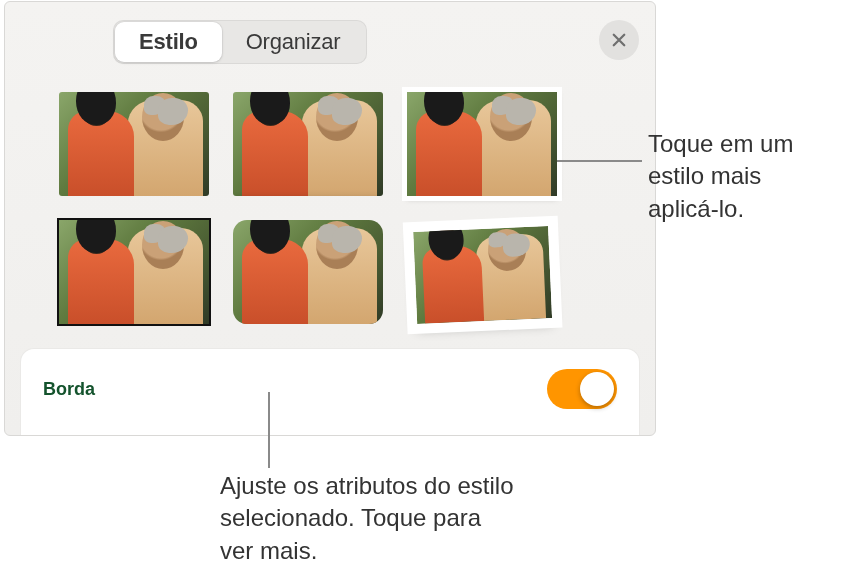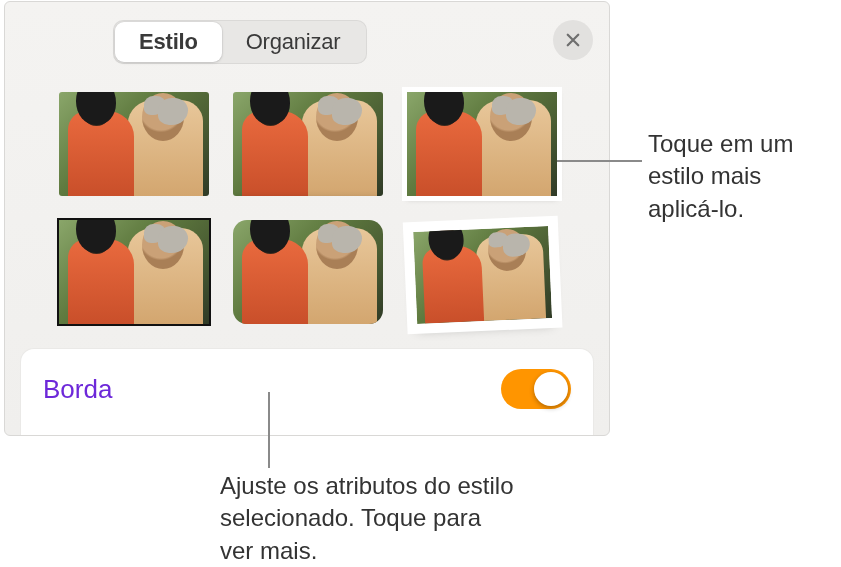--- a/index.html
+++ b/index.html
@@ -7,21 +7,21 @@
       font-family: -apple-system, BlinkMacSystemFont, "Helvetica Neue", Arial, sans-serif;
       background: #fff;
       width: 841px;
       height: 567px;
       position: relative;
     }
     .panel {
       position: absolute;
       left: 4px;
       top: 1px;
-      width: 606px;
+      width: 652px;
       height: 435px;
       background: linear-gradient(#f4f3f1, #f0efed);
       border: 1px solid #d9d8d6;
       border-radius: 6px;
       overflow: hidden;
     }
     .tabs {
       position: absolute;
       top: 18px;
       left: 108px;
@@ -145,23 +145,23 @@
       background: #fff;
       border-radius: 14px 14px 0 0;
       padding: 20px 22px 26px;
       display: flex;
       align-items: center;
       justify-content: space-between;
       border: 1px solid #eae9e7;
       border-bottom: none;
     }
     .section-label {
-      font-size: 26px;
-      font-weight: 400;
-      color: #6d28d9;
+      font-size: 18px;
+      font-weight: 700;
+      color: #14532d;
     }
     .switch {
       width: 70px; height: 40px;
       border-radius: 20px;
       position: relative;
       cursor: pointer;
     }
     .switch.on { background: #ff9500; }
     .switch .knob {
       position: absolute; top: 3px; width: 34px; height: 34px;

